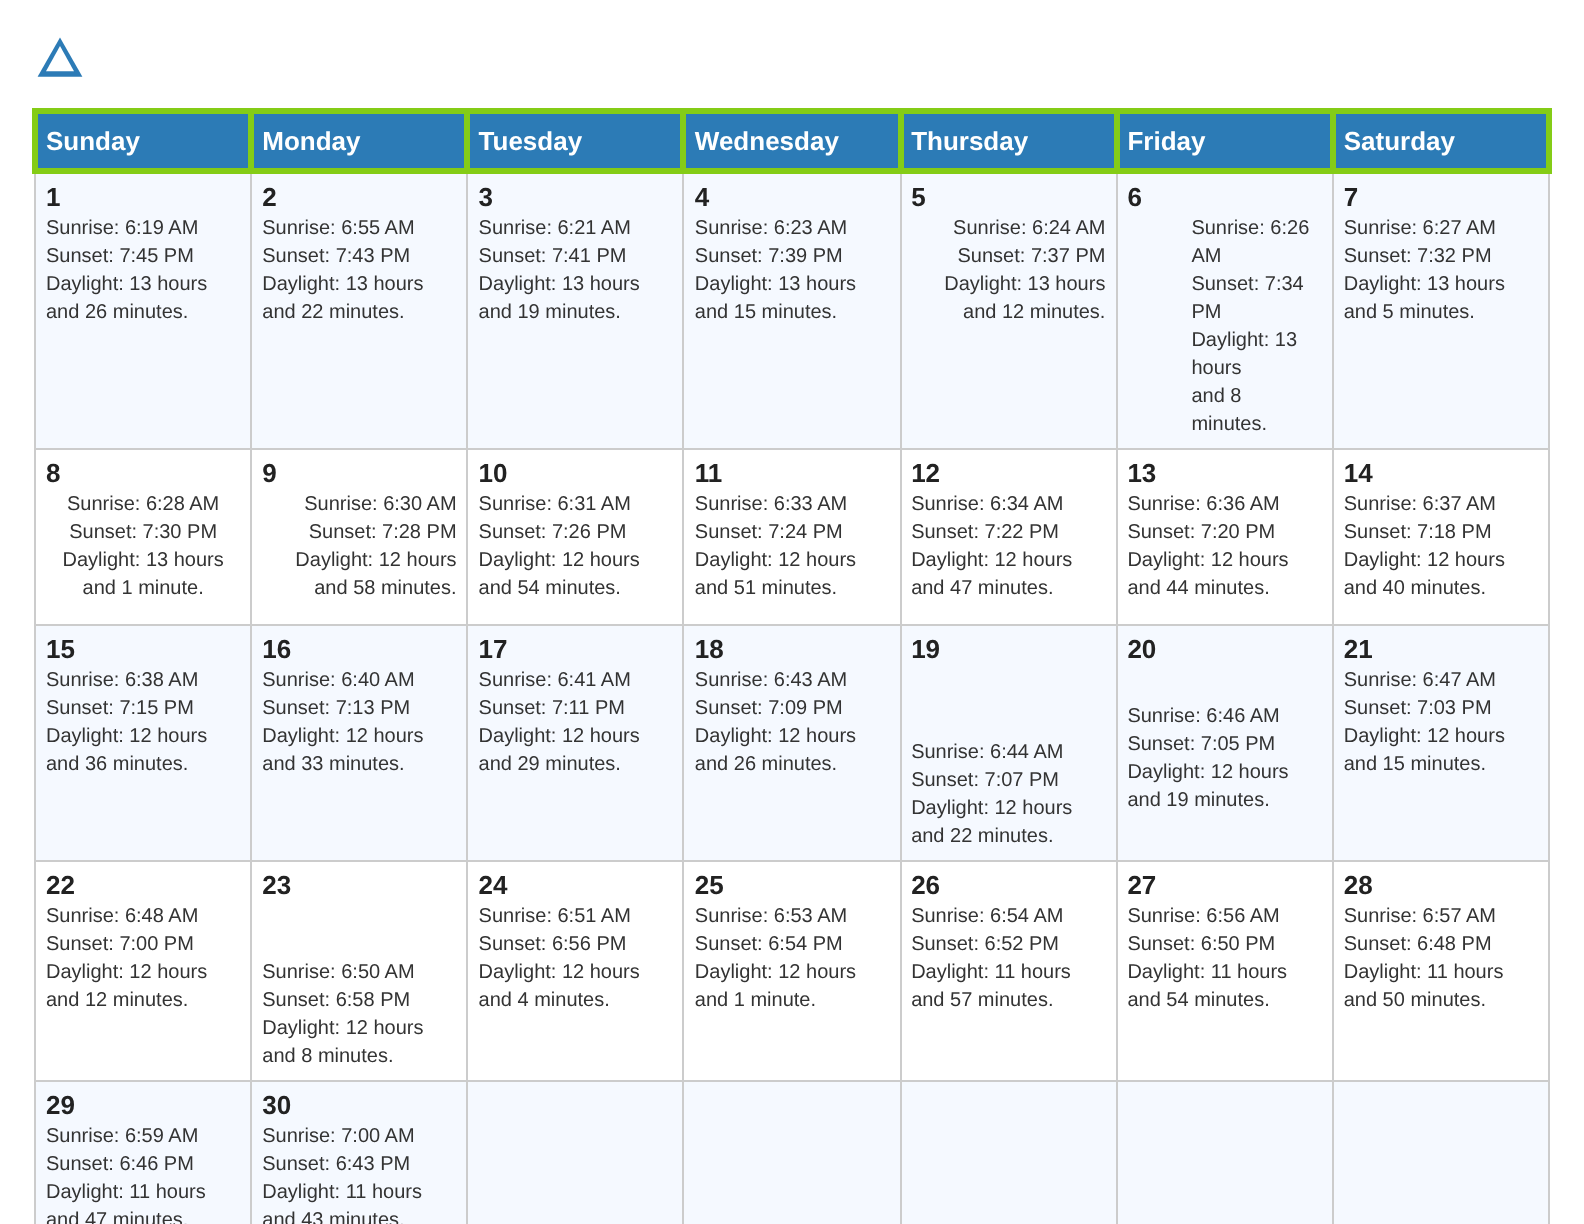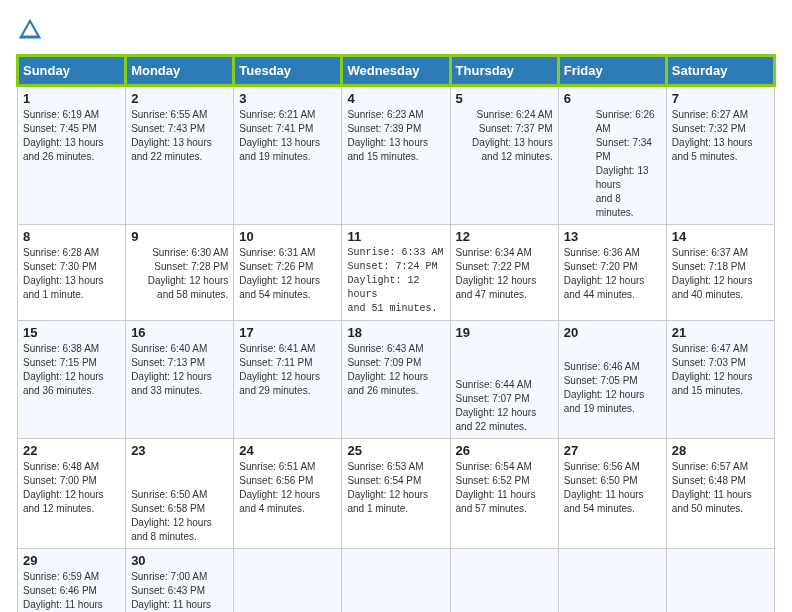--- a/index.html
+++ b/index.html
@@ -172,42 +172,42 @@
           <span class="day-number">7</span>
           <div class="day-info" style="white-space: pre-line;">Sunrise: 6:27 AM
 Sunset: 7:32 PM
 Daylight: 13 hours
 and 5 minutes.</div>
         </td>
       </tr>
       <tr>
         <td>
           <span class="day-number">8</span>
-          <div class="day-info" style="white-space: pre-line;">Sunrise: 6:28 AM
+          <div class="day-info" style="white-space: pre-line; text-align: center;">Sunrise: 6:28 AM
 Sunset: 7:30 PM
 Daylight: 13 hours
 and 1 minute.</div>
         </td>
         <td>
           <span class="day-number">9</span>
           <div class="day-info" style="white-space: pre-line; text-align: right;">Sunrise: 6:30 AM
 Sunset: 7:28 PM
 Daylight: 12 hours
 and 58 minutes.</div>
         </td>
         <td>
           <span class="day-number">10</span>
           <div class="day-info" style="white-space: pre-line;">Sunrise: 6:31 AM
 Sunset: 7:26 PM
 Daylight: 12 hours
 and 54 minutes.</div>
         </td>
         <td>
           <span class="day-number">11</span>
-          <div class="day-info" style="white-space: pre-line; font-family: Liberation Mono, monospace;">Sunrise: 6:33 AM
+          <div class="day-info" style="white-space: pre-line;">Sunrise: 6:33 AM
 Sunset: 7:24 PM
 Daylight: 12 hours
 and 51 minutes.</div>
         </td>
         <td>
           <span class="day-number">12</span>
           <div class="day-info" style="white-space: pre-line;">Sunrise: 6:34 AM
 Sunset: 7:22 PM
 Daylight: 12 hours
 and 47 minutes.</div>

